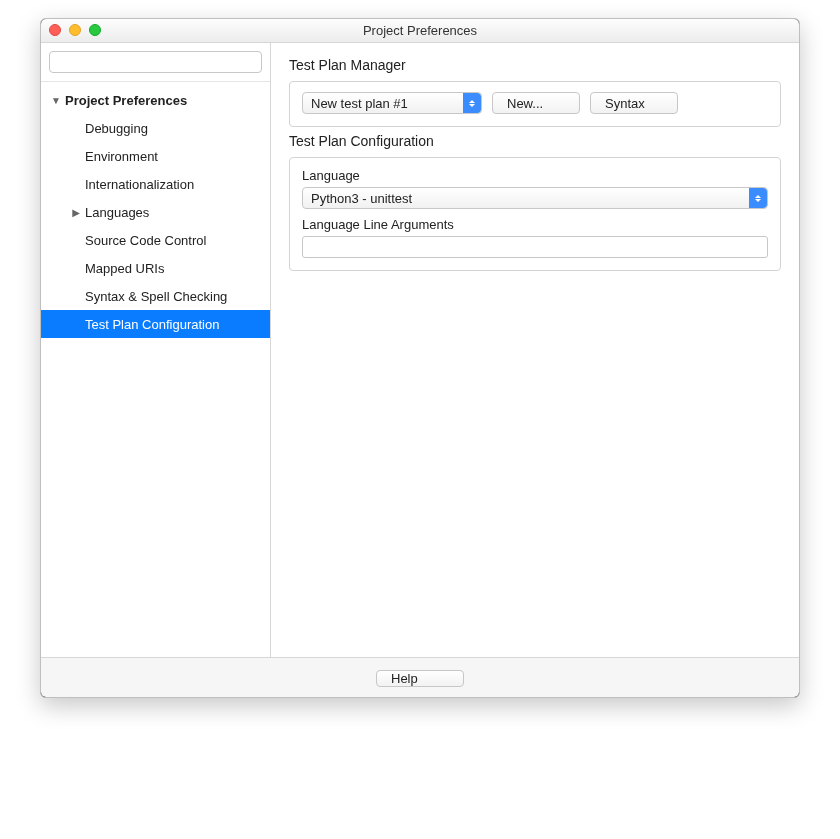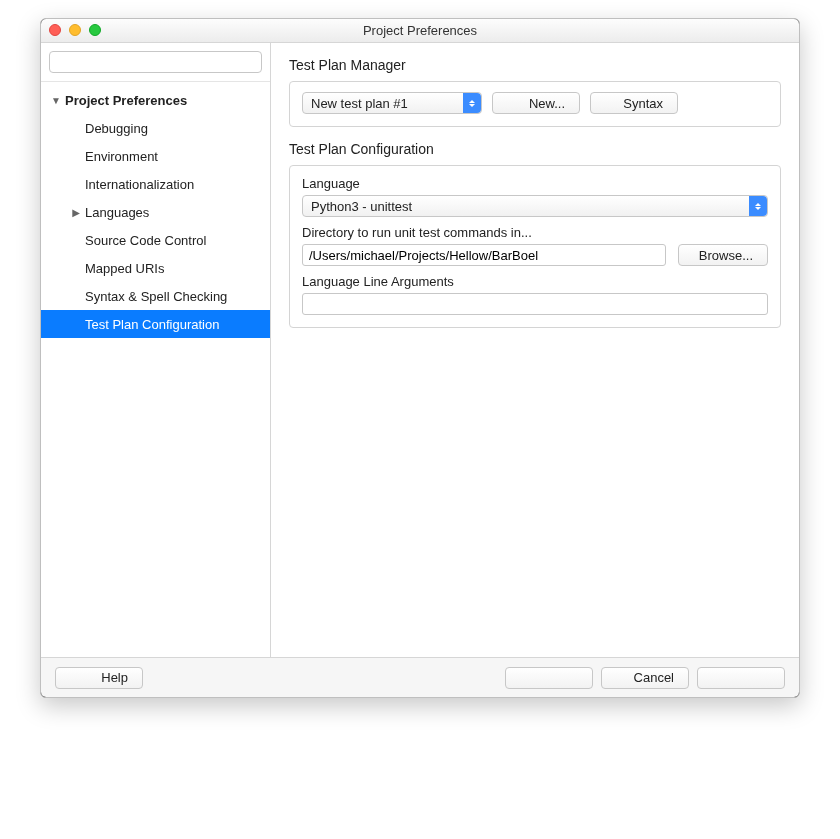--- a/index.html
+++ b/index.html
@@ -129,21 +129,21 @@
     overflow: auto;
   }
   .section-title {
     font-size: 14px;
     margin-bottom: 8px;
   }
   fieldset.group {
     border: 1px solid #d4d4d4;
     border-radius: 4px;
     padding: 10px 12px 12px 12px;
-    margin-bottom: 14px;
+    margin-bottom: 6px;
   }
   .row {
     display: flex;
     align-items: center;
     gap: 10px;
   }
   .label {
     font-size: 13px;
     margin-bottom: 4px;
     display: block;
@@ -185,43 +185,44 @@
   .btn {
     height: 22px;
     min-width: 88px;
     padding: 0 14px;
     border: 1px solid #c7c7c7;
     border-radius: 4px;
     background: linear-gradient(#ffffff,#f2f2f2);
     font-size: 13px;
     display: inline-flex;
     align-items: center;
-    justify-content: flex-end;
+    justify-content: flex-start;
     cursor: default;
   }
   .textfield {
     width: 100%;
     height: 22px;
     border: 1px solid #c7c7c7;
     border-radius: 3px;
     background: #fff;
     padding: 0 6px;
     font-size: 13px;
   }
   .field-block { margin-top: 8px; }
   .dir-row { display: flex; gap: 12px; align-items: center; }
   .dir-row .textfield { flex: 1; }
   .footer {
     height: 40px;
     border-top: 1px solid #d6d6d6;
     background: #f6f6f6;
     display: flex;
     align-items: center;
-    padding: 0 14px;
+    padding: 12px 14px;
     gap: 8px;
+    flex-direction: column;
   }
   .footer .spacer { flex: 1; }
   .footer .btn { min-width: 88px; }
 </style>
 </head>
 <body>
 
 <div class="window">
 
   <div class="titlebar">
@@ -298,29 +299,20 @@
 
       <div class="section-title">Test Plan Configuration</div>
       <fieldset class="group">
 
         <span class="label">Language</span>
         <div class="select">
           <span>Python3 - unittest</span>
           <span class="caret"></span>
         </div>
 
-        <div class="field-block">
-          <span class="label">Directory to run unit test commands in...</span>
-          <div class="dir-row">
-            <input class="textfield" type="text" value="/Users/michael/Projects/Hellow/BarBoel" style="">
-            <div class="btn" style="min-width:90px;">
-              <span>Browse...</span>
-            </div>
-          </div>
-        </div>
 
         <div class="field-block">
           <span class="label">Language Line Arguments</span>
           <input class="textfield" type="text" value="" style="">
         </div>
 
       </fieldset>
     </div>
   </div>
 

